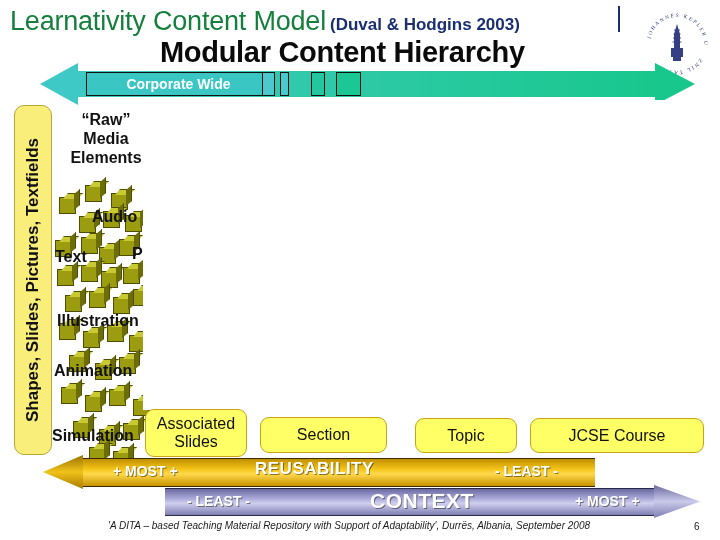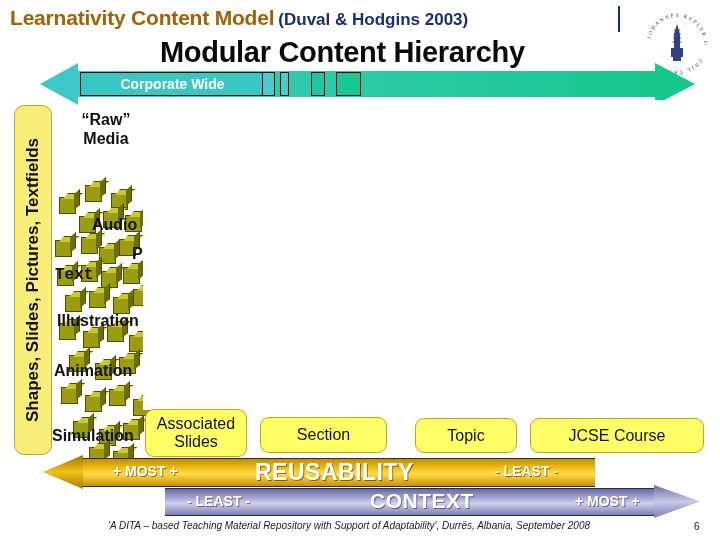--- a/index.html
+++ b/index.html
@@ -16,23 +16,23 @@
   }
 
   
   #slide-title {
     position: absolute;
     left: 10px;
     top: 6px;
     white-space: nowrap;
   }
   #slide-title .main {
-    font-size: 21px;
-    font-weight: bold;
-    color: #a16207;
+    font-size: 27px;
+    font-weight: normal;
+    color: #15803d;
     letter-spacing: -0.2px;
   }
   #slide-title .sub {
     font-size: 17px;
     font-weight: bold;
     color: #1a2f72;
     margin-left: 4px;
   }
   #title-divider {
     position: absolute;
@@ -112,21 +112,21 @@
     border: 1px solid #111;
     box-sizing: border-box;
     color: #ffffff;
     font-size: 14px;
     font-weight: bold;
     line-height: 22px;
     text-align: center;
     white-space: nowrap;
   }
   #gb-corporate {
-    left: 40px;
+    left: 46px;
     width: 185px;
     background: #3ac6c3;
   }
   #gb-profiles {
     left: 336px;
     width: 252px;
     background: #16c68d;
   }
   #gb-chip-1 { left: 222px; width: 13px; background: #4cc9cd; }
   #gb-chip-2 { left: 240px; width:  9px; background: #4cc9cd; }
@@ -212,22 +212,22 @@
   }
 
   
   .media-label {
     position: absolute;
     font-size: 16px;
     font-weight: bold;
     color: #111;
     white-space: nowrap;
   }
-  #ml-audio       { left: 92px;  top: 216px; }
-  #ml-text        { left: 55px;  top: 266px; font-family: Liberation Mono, monospace; }
+  #ml-audio       { left: 92px;  top: 208px; }
+  #ml-text        { left: 55px;  top: 248px; }
   #ml-photo       { left: 132px; top: 245px; }
   #ml-illustration{ left: 57px;  top: 312px; }
   #ml-animation   { left: 54px;  top: 362px; }
   #ml-simulation  { left: 52px;  top: 427px; }
 
   
   #cloud-mask {
     position: absolute;
     left: 143px;
     top: 100px;
@@ -279,21 +279,21 @@
     clip-path: polygon(0% 50%, 100% 0%, 100% 100%);
   }
   .band-text {
     position: absolute;
     color: #ffffff;
     font-weight: bold;
     white-space: nowrap;
     text-shadow: 1px 1px 0 rgba(0,0,0,0.45);
   }
   #reuse-most  { left: 68px;  top: 8px;  font-size: 14px; }
-  #reuse-title { left: 210px; top: 4px;  font-size: 23px; letter-spacing: 0.5px; }
+  #reuse-title { left: 210px; top: 4px;  font-size: 17px; letter-spacing: 0.5px; }
   #reuse-least { left: 450px; top: 8px;  font-size: 14px; }
 
   
   #context-band {
     position: absolute;
     left: 165px;
     top: 485px;
     width: 535px;
     height: 33px;
   }
@@ -418,20 +418,21 @@
   <div class="cube" style="left:68px; top:238px;"></div>
   <div class="cube" style="left:34px; top:262px;"></div>
   <div class="cube" style="left:58px; top:266px;"></div>
 </div>
 
 <div id="cloud-mask"></div>
 
 <div id="raw-label">
   <div>“Raw”</div>
   <div>Media</div>
+  <div>Elements</div>
 </div>
 
 <div class="media-label" id="ml-audio">Audio</div>
 <div class="media-label" id="ml-text">Text</div>
 <div class="media-label" id="ml-photo">P</div>
 <div class="media-label" id="ml-illustration">Illustration</div>
 <div class="media-label" id="ml-animation">Animation</div>
 <div class="media-label" id="ml-simulation">Simulation</div>
 
 <div class="yellow-box" id="box-associated">Associated Slides</div>

